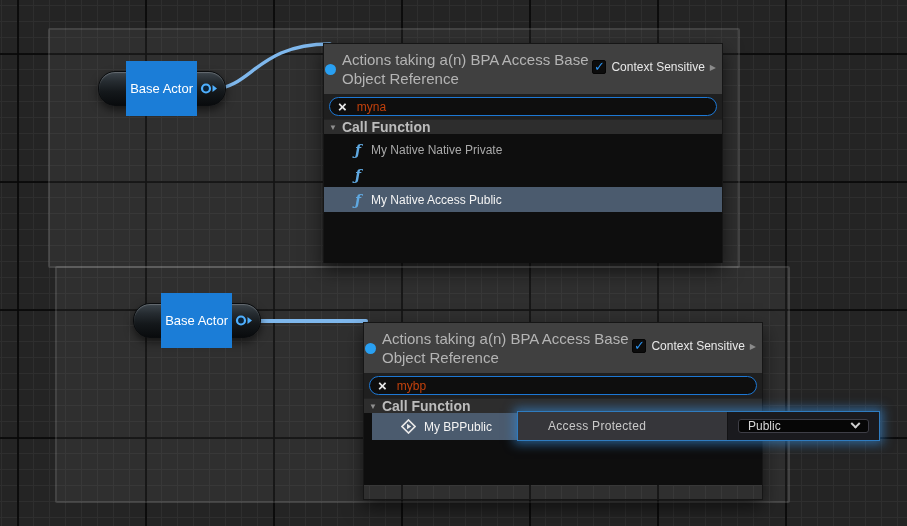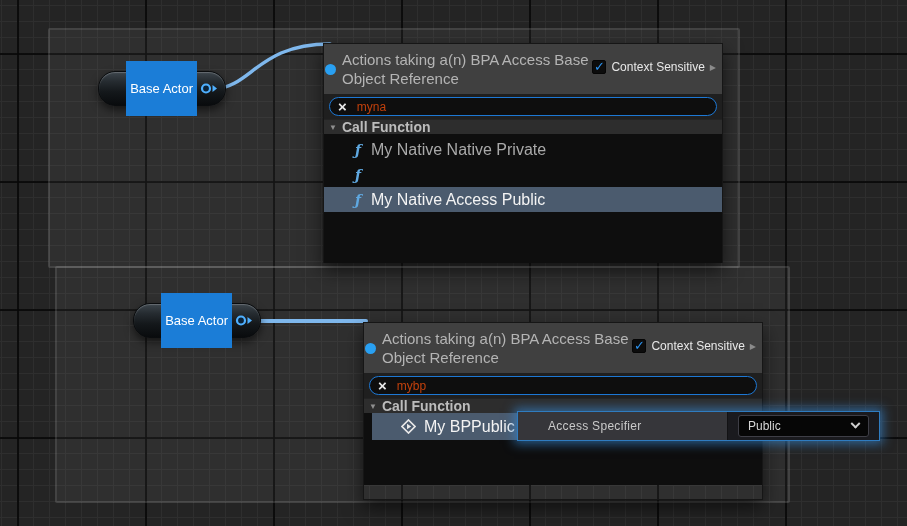--- a/index.html
+++ b/index.html
@@ -104,41 +104,41 @@
   .menu-item {
     height:25px; display:flex; align-items:center; padding-left:29px; gap:8px;
     color:#a9a9a9;
   }
   .menu-item.selected { background:#4b5b6e; color:#f3f3f3; }
   #menu-bottom .menu-item { height:27px; }
   .fn-icon {
     font-family:"DejaVu Serif",serif; font-style:italic; font-weight:bold;
     color:#5fa8e0; font-size:14px; width:10px; text-align:center;
   }
-  .item-label { font-size:16px; }
+  .item-label { font-size:12px; }
   .diamond-icon { display:flex; align-items:center; }
 
   
   #tooltip {
     position:absolute; left:517px; top:411px; width:363px; height:30px;
     display:flex; align-items:stretch;
     border:1px solid #2f7cc0;
     box-shadow:0 0 10px 3px rgba(52,130,205,.65);
     background:#1c1c20; z-index:5;
   }
   .tooltip-label-sec {
     flex:1; background:#36363a; display:flex; align-items:center;
     padding-left:30px; border-right:1px solid #121214;
   }
   .tooltip-label { color:#c9c9c9; font-size:12px; letter-spacing:.3px; }
   .tooltip-combo-sec {
     width:151px; background:#1a1a1e; display:flex; align-items:center; justify-content:center;
   }
   .combo {
-    width:131px; height:22px; background:#060606;
+    width:131px; height:14px; background:#060606;
     border:1px solid #3e3e46; border-radius:3px;
     display:flex; align-items:center; justify-content:space-between;
     padding:0 9px;
   }
   .combo-value { color:#d6d6d6; font-size:12px; }
   .combo-chevron {
     width:7px; height:7px; border-right:2px solid #cfcfcf; border-bottom:2px solid #cfcfcf;
     transform:rotate(45deg) translate(-2px,-2px);
   }
 </style>
@@ -236,21 +236,21 @@
           <path d="M6 4.8 L10.2 7.5 L6 10.2 Z" fill="#e8e8e8"></path>
         </svg>
       </span>
       <span class="item-label">My BPPublic</span>
     </div>
   </div>
 </div>
 
 <div id="tooltip">
   <div class="tooltip-label-sec">
-    <span class="tooltip-label">Access Specifier</span>
+    <span class="tooltip-label">Access Protected</span>
   </div>
   <div class="tooltip-combo-sec">
     <div class="combo">
       <span class="combo-value">Public</span>
       <span class="combo-chevron"></span>
     </div>
   </div>
 </div>
 
 </body></html>

